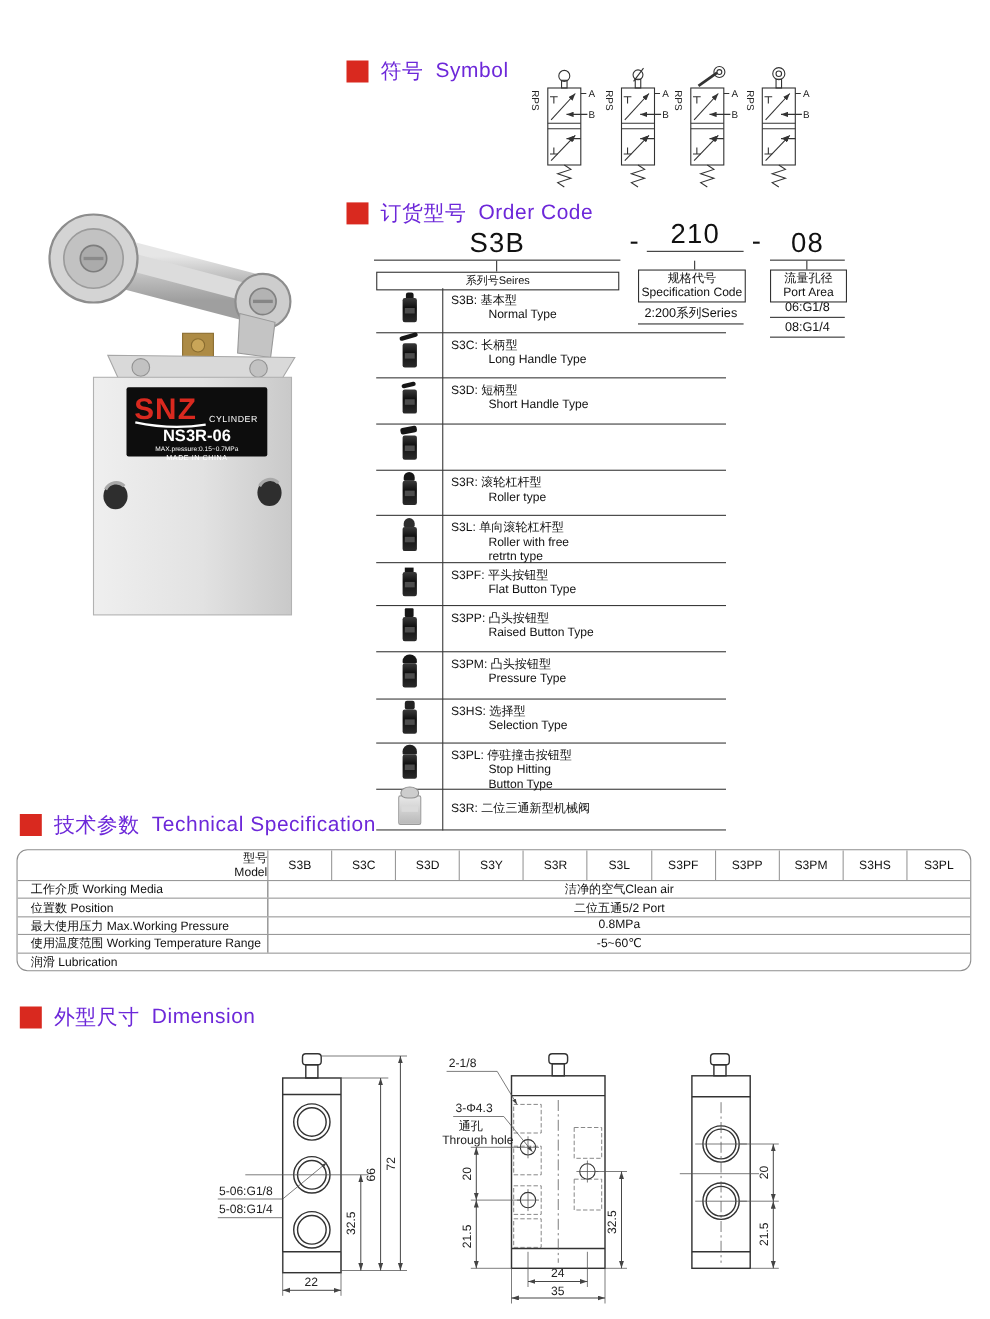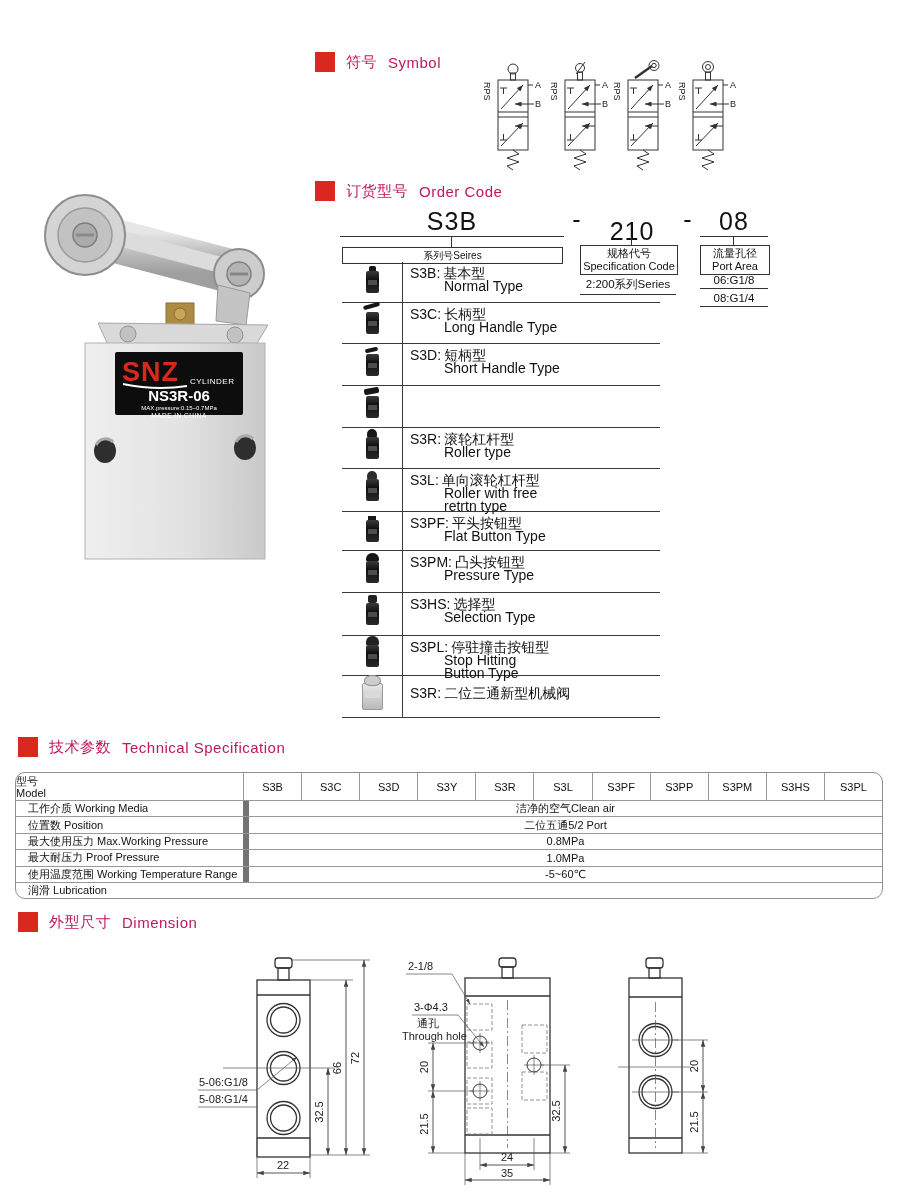--- a/index.html
+++ b/index.html
@@ -1,39 +1,39 @@
 <!DOCTYPE html>
 <html><head>
 <meta charset="utf-8">
 <style>
   html,body{margin:0;padding:0}
   body{width:900px;height:1199px;position:relative;background:#fff;overflow:hidden;
        font-family:"Liberation Sans","DejaVu Sans",sans-serif;color:#111}
   
-  .sec{position:absolute;display:flex;align-items:center;gap:11px;font-size:15px;color:#be185d}
+  .sec{position:absolute;display:flex;align-items:center;gap:11px;font-size:19px;color:#6d28d9}
   .rsq{width:20px;height:20px;background:#d9291f;flex:0 0 auto}
   .sec .t{letter-spacing:.5px}
   
   .code-big{position:absolute;font-size:25px;text-align:center;letter-spacing:1px;color:#111;height:30px;line-height:30px}
   .u{border-bottom:1.5px solid #333}
   .tick{position:absolute;width:1.2px;height:10px;background:#333}
   .obox{position:absolute;border:1.2px solid #333;text-align:center;color:#111;background:#fff}
   .obox.one{font-size:10px;line-height:15px}
   .obox.two{font-size:11px;line-height:13px;padding-top:1px}
   .ouline{position:absolute;text-align:center;font-size:11.5px;border-bottom:1px solid #333;padding-bottom:2px;color:#111}
   
   #series-list{position:absolute;left:342px;top:262px;width:318px}
   #series-list::before{content:"";position:absolute;left:60px;top:0;bottom:0;width:1.2px;background:#3a3a3a}
   .srow{display:flex;border-bottom:1.1px solid #3a3a3a;box-sizing:border-box}
   .srow:nth-child(1){height:41px}.srow:nth-child(2){height:41px}.srow:nth-child(3){height:42px}
   .srow:nth-child(4){height:42px}.srow:nth-child(5){height:41px}.srow:nth-child(6){height:43px}
   .srow:nth-child(7){height:39px}.srow:nth-child(8){height:42px}.srow:nth-child(9){height:43px}
   .srow:nth-child(10){height:40px}.srow:nth-child(11){height:42px}.srow:nth-child(12){height:37px}
   .icell{width:60px;display:flex;align-items:center;justify-content:center}
-  .tcell{flex:1;padding:5px 0 0 8px;font-size:14px;line-height:13px;color:#111}
+  .tcell{flex:1;padding:5px 0 0 8px;font-size:11px;line-height:13px;color:#111}
   .tcell .code{margin-right:3px}
   .en{padding-left:34px;white-space:pre-line}
   .srow.single .tcell{padding-top:11px}
   
   .mini{position:relative;width:13px;height:22px;background:linear-gradient(180deg,#3a3a3a,#101010 40%,#2a2a2a);border-radius:2px}
   .mini::after{content:"";position:absolute;left:2px;right:2px;top:9px;height:5px;background:#4d4d4d}
   .mini::before{content:"";position:absolute;background:#161616}
   .vA::before{top:-5px;left:3px;width:7px;height:5px;border-radius:2px 2px 0 0}
   .vB::before{top:-8px;left:-3px;width:17px;height:4px;border-radius:2px;transform:rotate(-16deg)}
   .vC::before{top:-6px;left:-1px;width:13px;height:4px;border-radius:2px;transform:rotate(-12deg)}
@@ -45,26 +45,26 @@
   .vI::before{top:-8px;left:0;width:13px;height:8px;border-radius:6px 6px 1px 1px}
   .vJ::before{top:-8px;left:2px;width:9px;height:8px;border-radius:2px;background:#222}
   .vK::before{top:-9px;left:0;width:13px;height:9px;border-radius:6px 6px 1px 1px;background:#222}
   .vL{width:19px;height:25px;background:linear-gradient(180deg,#e8e8e8,#b9b9b9);border:1px solid #9a9a9a}
   .vL::after{background:#dadada}
   .vL::before{top:-9px;left:1px;width:15px;height:9px;background:#cdcdcd;border:1px solid #909090;border-radius:50% 50% 40% 40%}
   
   #spec-table{position:absolute;left:15px;top:772px;width:868px;border:1.6px solid #8f8f8f;border-radius:10px;
               overflow:hidden;font-size:11px;color:#111;background:#fff;box-sizing:border-box}
   .thead{display:flex;height:27px;border-bottom:1px solid #999}
-  .th-model{width:227px;display:flex;flex-direction:column;justify-content:center;align-items:flex-start;line-height:12px}
+  .th-model{width:227px;display:flex;flex-direction:column;justify-content:center;align-items:flex-end;line-height:12px}
   .th{flex:1;border-left:1px solid #999;display:flex;align-items:center;justify-content:center}
   .trow{display:flex;height:15.4px;border-bottom:1px solid #999}
   .trow:last-child{border-bottom:none}
   .tlabel{width:227px;padding-left:12px;display:flex;align-items:center;box-sizing:border-box}
-  .tvalue{flex:1;border-left:6px solid #737373;display:flex;align-items:center;justify-content:center}
+  .tvalue{flex:1;border-left:1px solid #737373;display:flex;align-items:center;justify-content:center}
   
   .stx{font-size:9px;fill:#222;font-family:"Liberation Sans",sans-serif}
   .dtx{font-size:11px;fill:#222;font-family:"Liberation Sans",sans-serif}
   svg.sym,svg.dwg,svg#photo{position:absolute}
 </style>
 </head>
 <body>
 
 <div class="sec" style="left:315px;top:52px">
   <span class="rsq"></span>
@@ -253,21 +253,21 @@
         <circle cx="35" cy="7" r="2.5"></circle>
       </g>
   </g>
   <text x="6" y="22" transform="rotate(90 6 22)" class="stx">RPS</text>
   <text x="57" y="28" class="stx">A</text>
   <text x="57" y="47" class="stx">B</text>
 </svg>
 
 <div class="code-big u" style="left:340px;top:206px;width:224px">S3B</div>
 <div class="code-big" style="left:566px;top:204px;width:22px">-</div>
-<div class="code-big u" style="left:588px;top:216px;width:88px">210</div>
+<div class="code-big u" style="left:588px;top:198px;width:88px">210</div>
 <div class="code-big" style="left:678px;top:204px;width:20px">-</div>
 <div class="code-big u" style="left:700px;top:206px;width:68px">08</div>
 
 <div class="tick" style="left:451px;top:237px"></div>
 <div class="tick" style="left:631px;top:237px"></div>
 <div class="tick" style="left:733px;top:237px"></div>
 
 <div class="obox one" style="left:342px;top:247px;width:219px;height:15px">系列号Seires</div>
 <div class="obox two" style="left:580px;top:245px;width:96px;height:27px">
   <div>规格代号</div>
@@ -333,20 +333,29 @@
 retrtn type</div>
       </div>
   </div>
   <div class="srow">
     <div class="icell">
         <span class="mini vG"></span>
       </div>
     <div class="tcell">
         <div><span class="code">S3PF:</span><span>平头按钮型</span></div>
       <div class="en">Flat Button Type</div>
+      </div>
+  </div>
+  <div class="srow">
+    <div class="icell">
+        <span class="mini vH"></span>
+      </div>
+    <div class="tcell">
+        <div><span class="code">S3PP:</span><span>凸头按钮型</span></div>
+      <div class="en">Raised Button Type</div>
       </div>
   </div>
   <div class="srow">
     <div class="icell">
         <span class="mini vI"></span>
       </div>
     <div class="tcell">
         <div><span class="code">S3PM:</span><span>凸头按钮型</span></div>
       <div class="en">Pressure Type</div>
       </div>
@@ -402,24 +411,20 @@
     <div class="tlabel">工作介质 Working Media</div>
     <div class="tvalue">洁净的空气Clean air</div>
   </div>
   <div class="trow">
     <div class="tlabel">位置数 Position</div>
     <div class="tvalue">二位五通5/2 Port</div>
   </div>
   <div class="trow">
     <div class="tlabel">最大使用压力 Max.Working Pressure</div>
     <div class="tvalue">0.8MPa</div>
-  </div>
-  <div class="trow">
-    <div class="tlabel">最大耐压力 Proof Pressure</div>
-    <div class="tvalue">1.0MPa</div>
   </div>
   <div class="trow">
     <div class="tlabel">使用温度范围 Working Temperature Range</div>
     <div class="tvalue">-5~60℃</div>
   </div>
   <div class="trow">
     <div class="tlabel">润滑 Lubrication</div>
   </div>
 </div>
 

